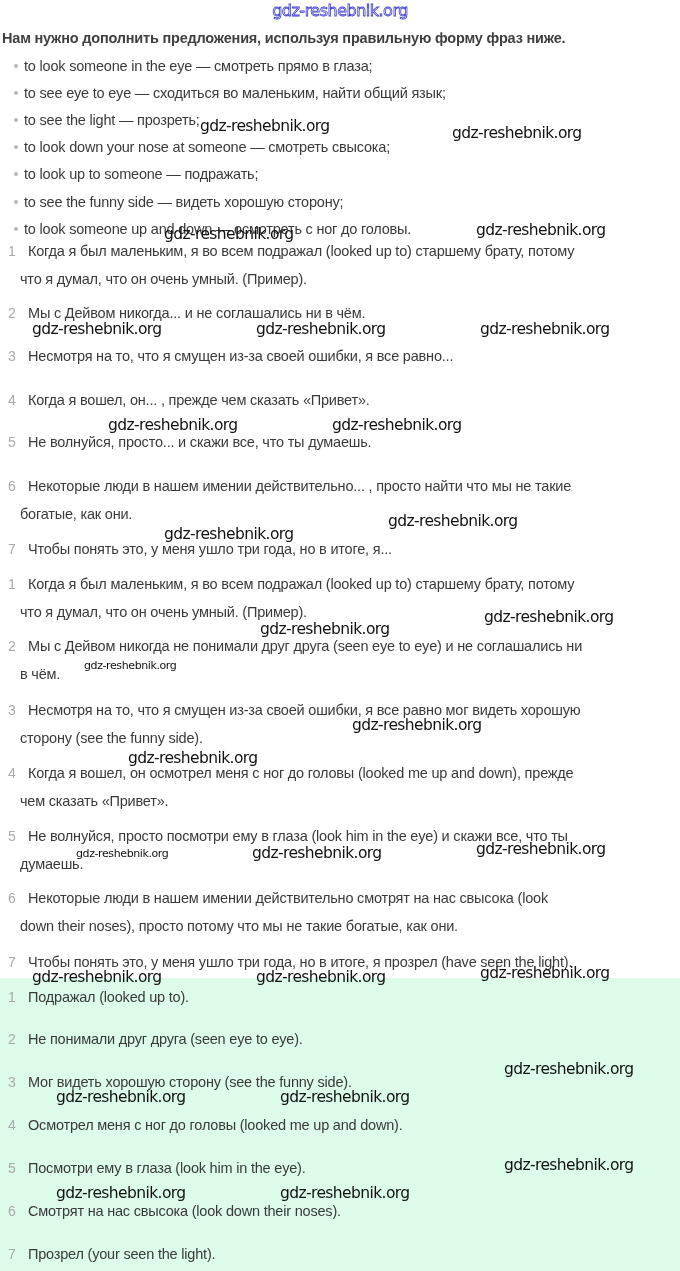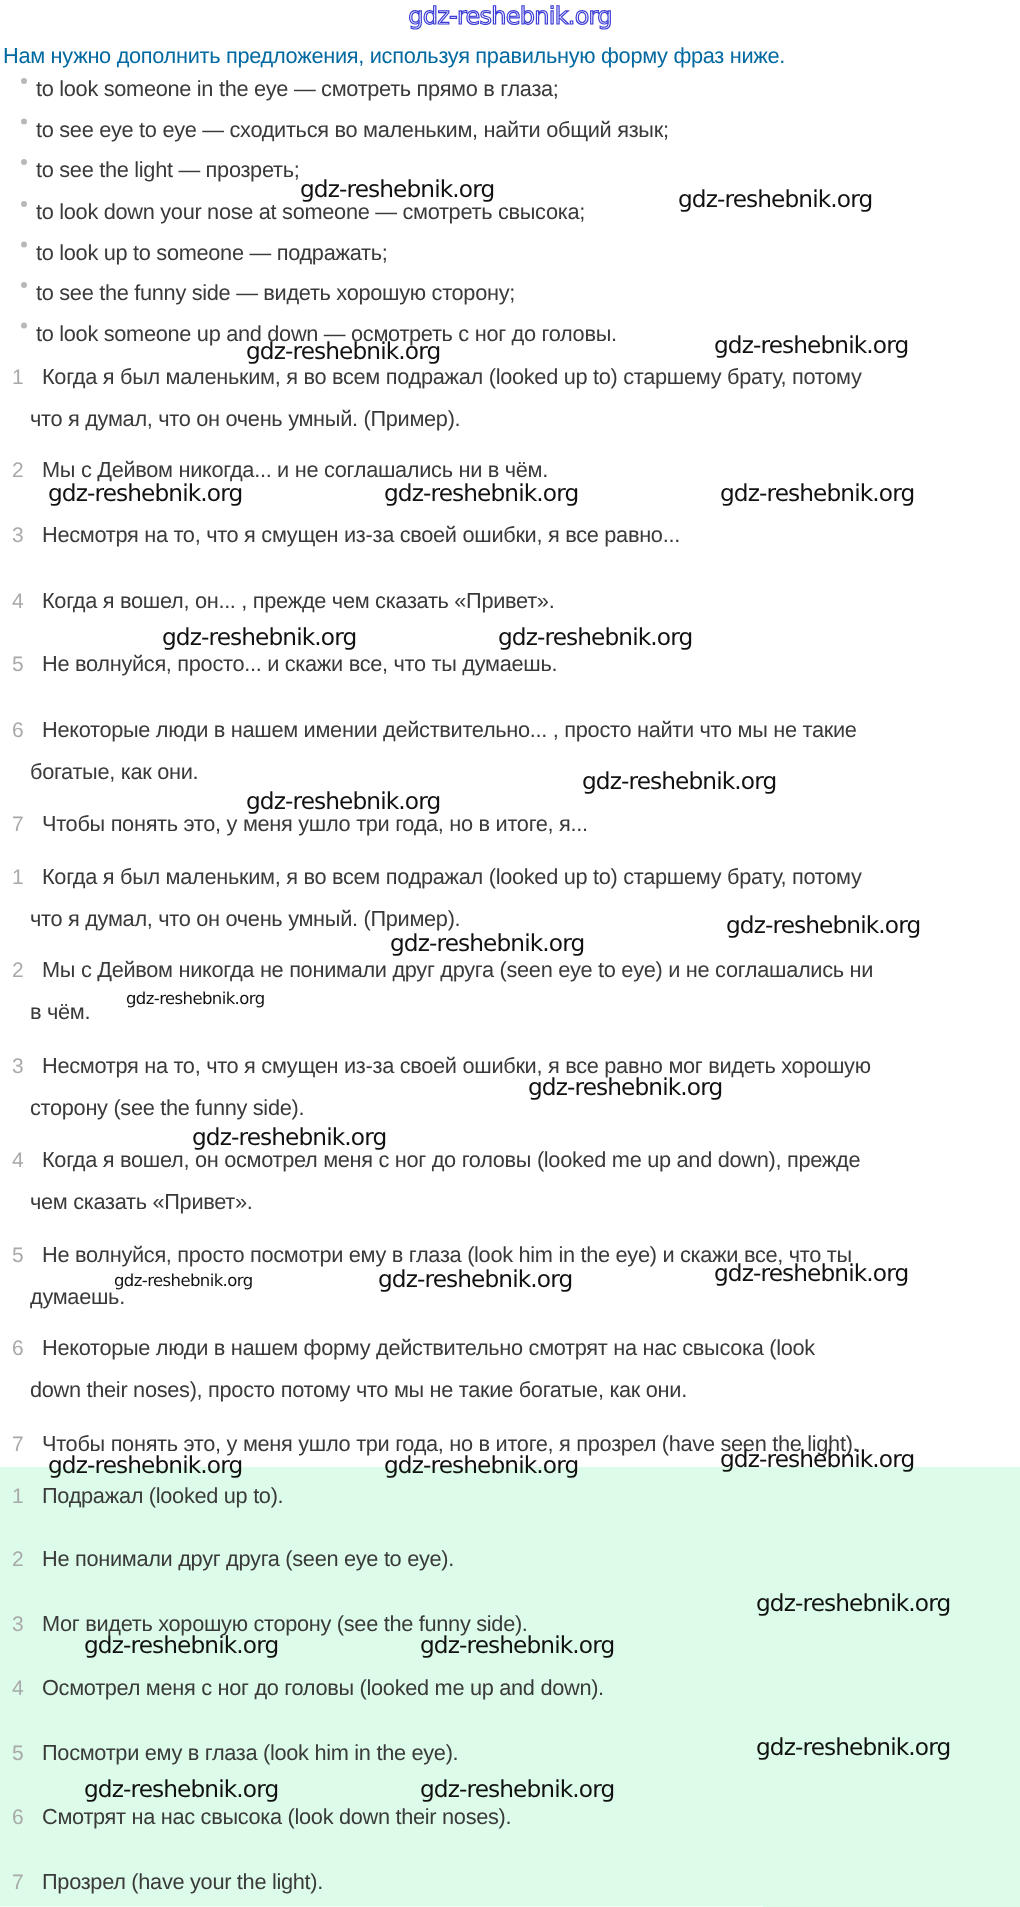--- a/index.html
+++ b/index.html
@@ -7,23 +7,23 @@
       width: 680px; height: 1271px; position: relative; overflow: hidden;
       font-family: "Liberation Sans", "DejaVu Sans", sans-serif;
       color: #3a3a3a;
     }
     .logo {
       position: absolute; top: 1px; left: 0; width: 680px; text-align: center;
       font-family: "DejaVu Sans", sans-serif; font-size: 16px; letter-spacing: -0.5px;
       color: #ffffff;
       -webkit-text-stroke: 0.8px #3b3bd6;
     }
-    .intro { position: absolute; left: 2px; top: 30px; font-size: 14.5px; color: #0369a1; letter-spacing: -0.2px; }
+    .intro { position: absolute; left: 2px; top: 30px; font-size: 14.5px; color: #404040; letter-spacing: -0.2px; font-weight: bold; }
     .bullets { position: absolute; left: 12px; top: 52px; margin: 0; padding: 0; list-style: none; }
-    .bullets li { height: 27.2px; font-size: 14.5px; letter-spacing: -0.2px; display: flex; }
+    .bullets li { height: 27.2px; font-size: 14.5px; letter-spacing: -0.2px; display: flex; align-items: center; }
     .bullets .dot { display: inline-block; width: 4px; height: 4px; border-radius: 50%; background: #b8b8b8; margin-right: 6px; margin-left: 2px; }
     .item { position: absolute; left: 8px; right: 10px; font-size: 14.5px; letter-spacing: -0.2px; line-height: 28px; }
     .item .num { display: inline-block; width: 20px; color: #a9a9a9; font-size: 14px; }
     .item .cont { padding-left: 12px; }
     .answers {
       position: absolute; left: 0; top: 978px; width: 680px; height: 293px;
       background: #dcfce9;
     }
     .wm {
       position: absolute; font-family: "DejaVu Sans", sans-serif; font-size: 15.5px;
@@ -75,31 +75,31 @@
 <div class="item" style="top:386px"><span class="num">4</span><span>Когда я вошел, он... , прежде чем сказать «Привет».</span></div>
 <div class="item" style="top:428px"><span class="num">5</span><span>Не волнуйся, просто... и скажи все, что ты думаешь.</span></div>
 <div class="item" style="top:472px"><span class="num">6</span><span>Некоторые люди в нашем имении действительно... , просто найти что мы не такие</span><br><span class="cont">богатые, как они.</span></div>
 <div class="item" style="top:535px"><span class="num">7</span><span>Чтобы понять это, у меня ушло три года, но в итоге, я...</span></div>
 
 <div class="item" style="top:570px"><span class="num">1</span><span>Когда я был маленьким, я во всем подражал (looked up to) старшему брату, потому</span><br><span class="cont">что я думал, что он очень умный. (Пример).</span></div>
 <div class="item" style="top:632px"><span class="num">2</span><span>Мы с Дейвом никогда не понимали друг друга (seen eye to eye) и не соглашались ни</span><br><span class="cont">в чём.</span></div>
 <div class="item" style="top:696px"><span class="num">3</span><span>Несмотря на то, что я смущен из-за своей ошибки, я все равно мог видеть хорошую</span><br><span class="cont">сторону (see the funny side).</span></div>
 <div class="item" style="top:759px"><span class="num">4</span><span>Когда я вошел, он осмотрел меня с ног до головы (looked me up and down), прежде</span><br><span class="cont">чем сказать «Привет».</span></div>
 <div class="item" style="top:822px"><span class="num">5</span><span>Не волнуйся, просто посмотри ему в глаза (look him in the eye) и скажи все, что ты</span><br><span class="cont">думаешь.</span></div>
-<div class="item" style="top:884px"><span class="num">6</span><span>Некоторые люди в нашем форму действительно смотрят на нас свысока (look</span><br><span class="cont">down their noses), просто потому что мы не такие богатые, как они.</span></div>
+<div class="item" style="top:884px"><span class="num">6</span><span>Некоторые люди в нашем имении действительно смотрят на нас свысока (look</span><br><span class="cont">down their noses), просто потому что мы не такие богатые, как они.</span></div>
 <div class="item" style="top:948px"><span class="num">7</span><span>Чтобы понять это, у меня ушло три года, но в итоге, я прозрел (have seen the light).</span></div>
 
 <div class="answers"></div>
 <div class="item" style="top:983px"><span class="num">1</span><span>Подражал (looked up to).</span></div>
 <div class="item" style="top:1025px"><span class="num">2</span><span>Не понимали друг друга (seen eye to eye).</span></div>
 <div class="item" style="top:1068px"><span class="num">3</span><span>Мог видеть хорошую сторону (see the funny side).</span></div>
 <div class="item" style="top:1111px"><span class="num">4</span><span>Осмотрел меня с ног до головы (looked me up and down).</span></div>
 <div class="item" style="top:1154px"><span class="num">5</span><span>Посмотри ему в глаза (look him in the eye).</span></div>
 <div class="item" style="top:1197px"><span class="num">6</span><span>Смотрят на нас свысока (look down their noses).</span></div>
-<div class="item" style="top:1240px"><span class="num">7</span><span>Прозрел (have your the light).</span></div>
+<div class="item" style="top:1240px"><span class="num">7</span><span>Прозрел (your seen the light).</span></div>
 
 <div class="wm" style="left:200px;top:117px">gdz-reshebnik.org</div>
 <div class="wm" style="left:452px;top:124px">gdz-reshebnik.org</div>
 <div class="wm" style="left:164px;top:225px">gdz-reshebnik.org</div>
 <div class="wm" style="left:476px;top:221px">gdz-reshebnik.org</div>
 <div class="wm" style="left:32px;top:320px">gdz-reshebnik.org</div>
 <div class="wm" style="left:256px;top:320px">gdz-reshebnik.org</div>
 <div class="wm" style="left:480px;top:320px">gdz-reshebnik.org</div>
 <div class="wm" style="left:108px;top:416px">gdz-reshebnik.org</div>
 <div class="wm" style="left:332px;top:416px">gdz-reshebnik.org</div>

